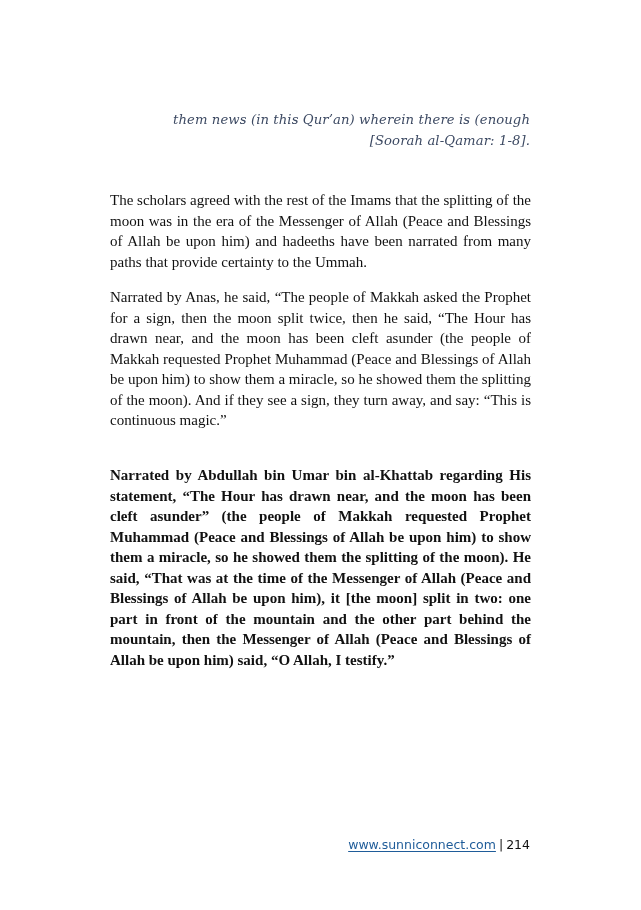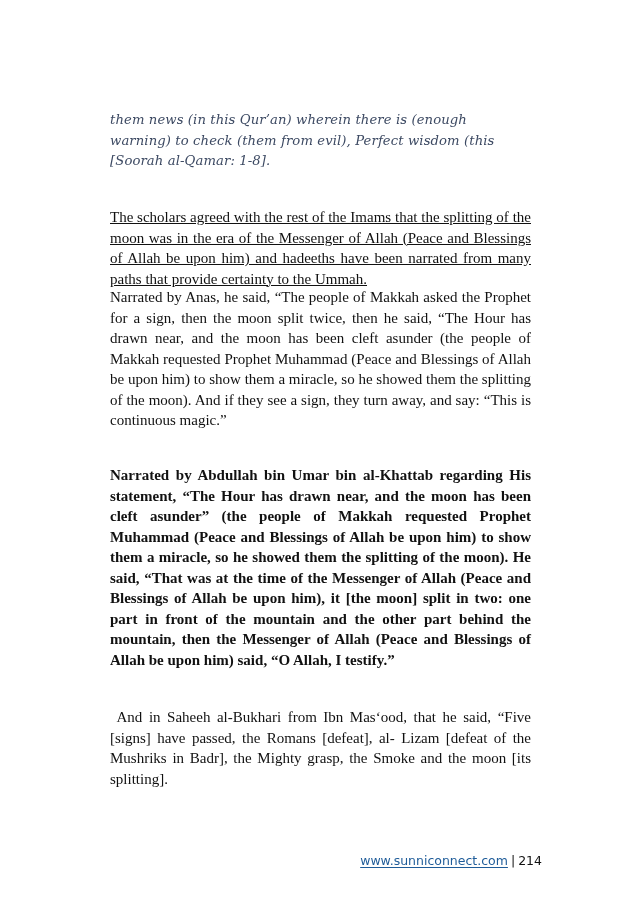--- a/index.html
+++ b/index.html
@@ -23,85 +23,80 @@
     .quote {
       position: absolute;
       left: 110px;
       top: 110px;
       width: 420px;
       font-family: "DejaVu Serif", serif;
       font-style: italic;
       font-size: 13.2px;
       line-height: 20.5px;
       color: #3d4a63;
-      text-align: left;
+      text-align: right;
       letter-spacing: 0.1px;
     }
     .body-text {
       position: absolute;
       left: 110px;
       width: 421px;
       font-family: "Liberation Serif", serif;
       font-size: 15px;
       line-height: 20.5px;
       color: #111111;
       text-align: justify;
     }
     .body-text p {
       margin: 0;
     }
-    #para-1 { top: 207px; text-decoration: underline; }
+    #para-1 { top: 190px; }
     #para-2 { top: 287px; }
     #para-3 { top: 465px; font-weight: bold; }
     #para-4 { top: 707px; }
     .footer {
       position: absolute;
       top: 837px;
-      right: 99px;
+      right: 111px;
       font-family: "DejaVu Sans", sans-serif;
       font-size: 12.5px;
       color: #111111;
       white-space: nowrap;
-      margin-top: 16px;
     }
     .footer a {
       color: #1f5c99;
       text-decoration: underline;
       text-decoration-thickness: 1px;
       text-underline-offset: 2px;
     }
     .footer .sep {
       margin-left: 3px;
       margin-right: 3px;
     }
   </style>
 </head>
 <body>
 
 <div class="page">
 
   <div class="quote">
     <div>them news (in this Qur’an) wherein there is (enough</div>
-    <div>warning) to check (them from evil), Perfect wisdom (this</div>
     <div>[Soorah al-Qamar: 1-8].</div>
   </div>
 
   <div class="body-text" id="para-1">
     <p>The scholars agreed with the rest of the Imams that the splitting of the moon was in the era of the Messenger of Allah (Peace and Blessings of Allah be upon him) and hadeeths have been narrated from many paths that provide certainty to the Ummah.</p>
   </div>
 
   <div class="body-text" id="para-2">
     <p>Narrated by Anas, he said, “The people of Makkah asked the Prophet for a sign, then the moon split twice, then he said, “The Hour has drawn near, and the moon has been cleft asunder (the people of Makkah requested Prophet Muhammad (Peace and Blessings of Allah be upon him) to show them a miracle, so he showed them the splitting of the moon). And if they see a sign, they turn away, and say: “This is continuous magic.”</p>
   </div>
 
   <div class="body-text" id="para-3">
     <p>Narrated by Abdullah bin Umar bin al-Khattab regarding His statement, “The Hour has drawn near, and the moon has been cleft asunder” (the people of Makkah requested Prophet Muhammad (Peace and Blessings of Allah be upon him) to show them a miracle, so he showed them the splitting of the moon). He said, “That was at the time of the Messenger of Allah (Peace and Blessings of Allah be upon him), it [the moon] split in two: one part in front of the mountain and the other part behind the mountain, then the Messenger of Allah (Peace and Blessings of Allah be upon him) said, “O Allah, I testify.”</p>
   </div>
 
-  <div class="body-text" id="para-4">
-    <p>&nbsp;And in Saheeh al-Bukhari from Ibn Mas‘ood, that he said, “Five [signs] have passed, the Romans [defeat], al- Lizam [defeat of the Mushriks in Badr], the Mighty grasp, the Smoke and the moon [its splitting].</p>
-  </div>
 
   <div class="footer">
     <a href="#">www.sunniconnect.com</a><span class="sep">|</span><span>214</span>
   </div>
 
 </div>
 
 </body></html>

